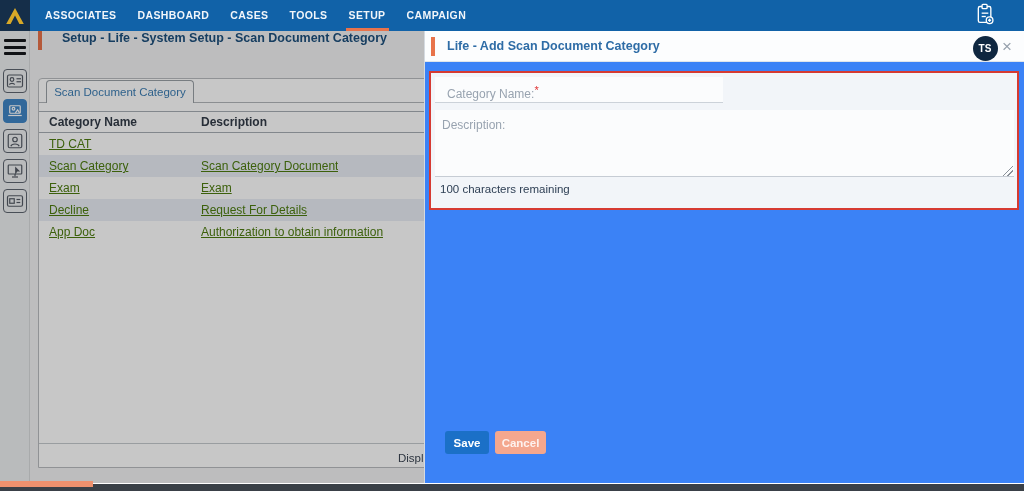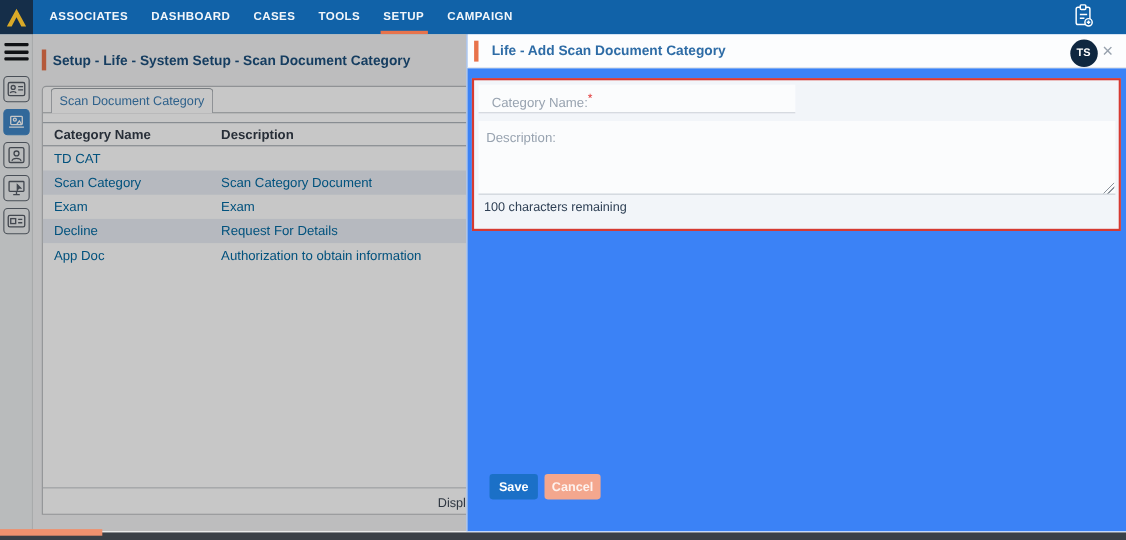--- a/index.html
+++ b/index.html
@@ -29,35 +29,35 @@
   .hamburger { width:22px; height:16px; margin:8px auto 14px auto; display:flex; flex-direction:column;
                justify-content:space-between; cursor:pointer; }
   .hamburger span { display:block; height:3px; background:#15181b; border-radius:1px; }
   .side-icon { width:24px; height:24px; margin:0 auto 6px auto; border:1px solid #5e6possible670;
                border:1px solid #5e6670; border-radius:4px; background:#eef0f1;
                display:flex; align-items:center; justify-content:center; cursor:pointer; }
   .side-icon.active { background:var(--active-icon-blue,#3f86c6); border-color:var(--active-icon-blue,#3f86c6); }
 
   
   .left-panel { position:absolute; left:30px; top:31px; width:394px; height:452px; background:#f2f3f4; z-index:1; overflow:hidden; }
-  .breadcrumb-row { display:flex; align-items:center; height:47px; padding-left:8px; }
+  .breadcrumb-row { display:flex; height:47px; padding-left:8px;gap:14px; }
   .accent-bar { width:4px; height:19px; background:var(--accent-orange,#e8734b); margin-right:6px; flex:0 0 auto; }
   .breadcrumb { color:#1d4f7c; font-size:12.5px; font-weight:700; }
   .card { position:absolute; left:8px; top:47px; width:400px; height:390px; background:#ffffff;
           border:1px solid #b9bcbf; border-radius:4px 4px 0 0; }
   .tab-strip { height:24px; border-bottom:1px solid #b2b6ba; position:relative; }
   .tab { position:absolute; left:7px; top:1px; height:23px; width:148px; background:#ffffff;
          border:1px solid #9aa0a6; border-bottom:none; border-radius:4px 4px 0 0;
          color:#3c7db3; font-size:11.5px; text-align:center; line-height:22px; cursor:pointer; }
   .table { margin-top:8px; font-size:12px; }
   .t-row { display:flex; height:22px; align-items:center; }
   .t-row.header { font-weight:700; color:#333c48; border-top:1px solid #a7adb4; border-bottom:1px solid #a7adb4; }
   .t-row .c1 { width:152px; padding-left:10px; flex:0 0 auto; white-space:nowrap; overflow:hidden; }
   .t-row .c2 { padding-left:10px; white-space:nowrap; overflow:hidden; }
-  .t-row.data { color:#0369a1; cursor:pointer; }
+  .t-row.data { color:#4d7c0f; cursor:pointer;text-decoration:underline; }
   .t-row.alt { background:#e9eef5; }
   .pager-bar { position:absolute; left:0; right:0; bottom:0; height:24px; border-top:1px solid #c5c9ce; }
   .pager-text { position:absolute; left:368px; top:421px; font-size:11.5px; color:#3c4654; white-space:nowrap; }
 
   
   .dim { position:absolute; left:0; top:31px; width:424px; height:452px; background:rgba(0,0,0,0.22); z-index:2; }
 
   
   .modal { position:absolute; left:424px; top:31px; width:600px; height:452px; background:#3b82f6;
            border-left:1px solid #d5dae0; z-index:3; }

